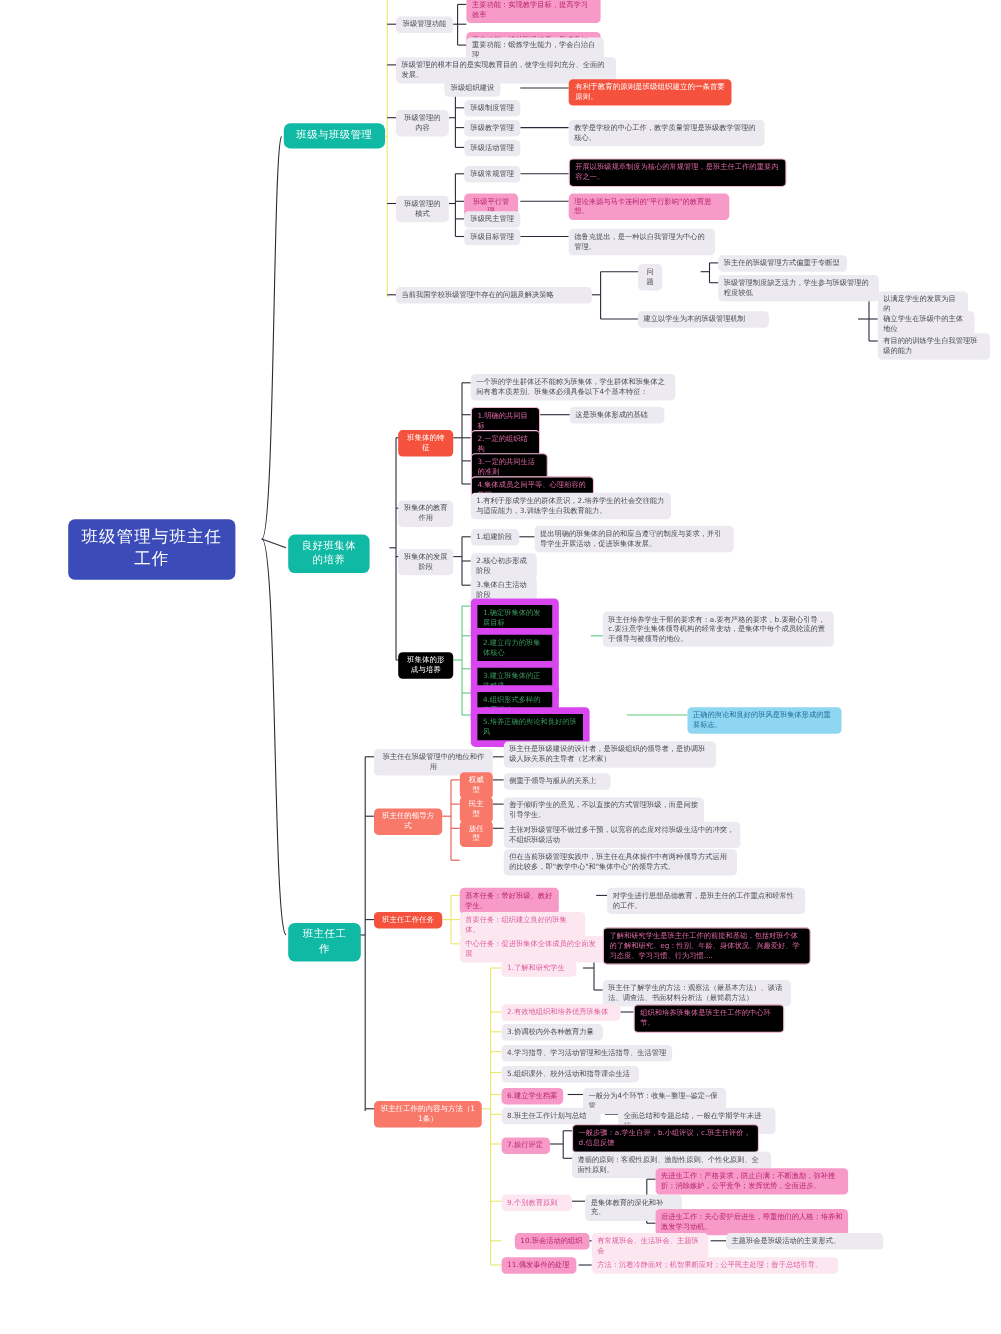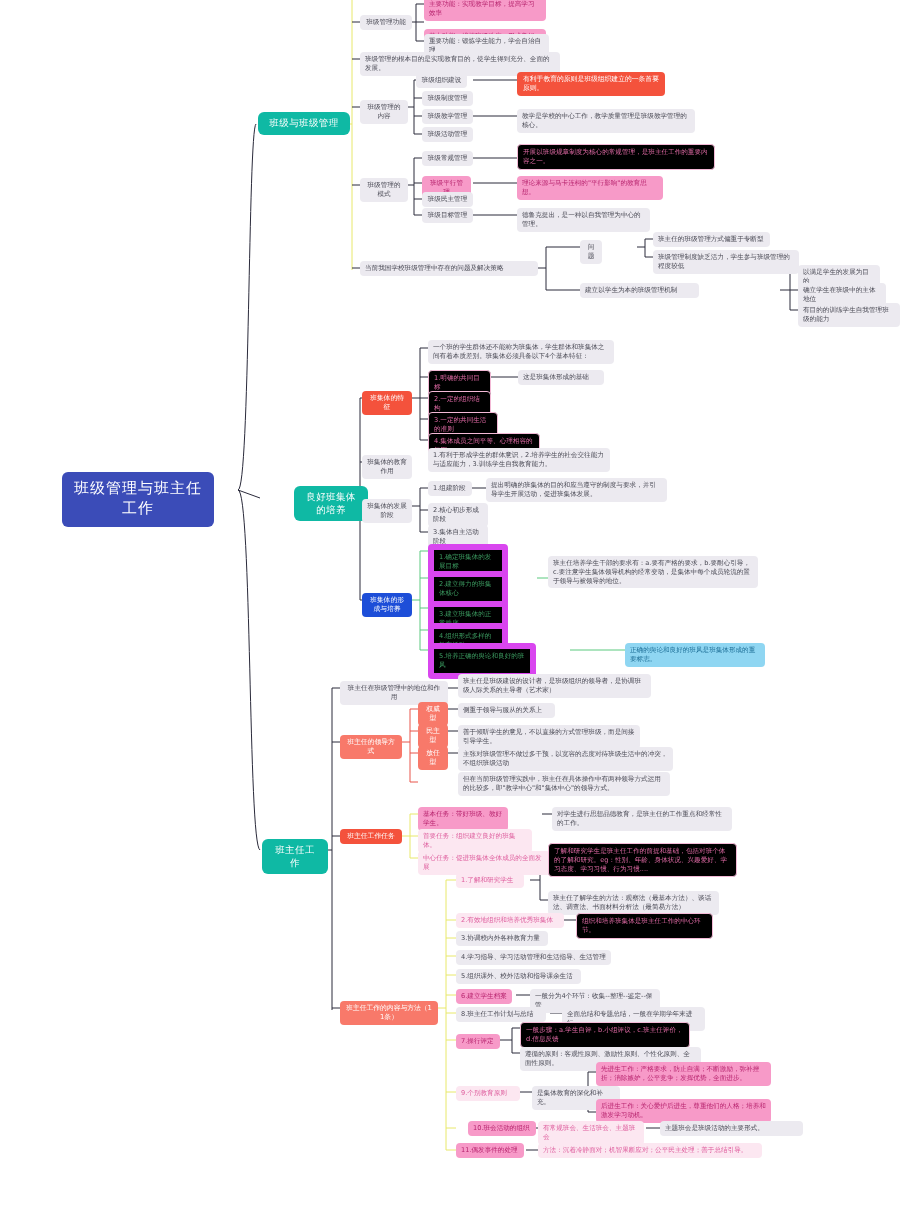--- a/index.html
+++ b/index.html
@@ -86,21 +86,21 @@
     background:#f8796a;
     color:#ffffff;
     border-radius:4px;
     font-size:6.8px;
     padding:3px 6px;
     text-align:center;
   }
 
   
   .n-green{
-    background:#1d4ed8;
+    background:#000000;
     color:#ffffff;
     border-radius:4px;
     font-size:6.8px;
     padding:3px 6px;
     text-align:center;
   }
   .n-green-out{
     background:#000000;
     color:#3b9b60;
     border:6px solid #d946ef;
@@ -305,34 +305,34 @@
     <path d="M588,1112 L596,1112"></path>
     <path d="M526,1128 L538,1128"></path>
     <path d="M646,1128 L660,1128"></path>
     <path d="M526,1150 L538,1150"></path>
   </g>
 </svg>
 
 <div class="node n-root" style="left:62px;top:472px;width:152px;">班级管理与班主任工作</div>
 
 <div class="node n-main" style="left:258px;top:112px;width:92px;">班级与班级管理</div>
-<div class="node n-main" style="left:262px;top:486px;width:74px;margin-left:32px;">良好班集体的培养</div>
+<div class="node n-main" style="left:262px;top:486px;width:74px;">良好班集体的培养</div>
 <div class="node n-main" style="left:262px;top:839px;width:66px;">班主任工作</div>
 
 <div class="node n-grey" style="left:360px;top:15px;width:52px;text-align:center;">班级管理功能</div>
 <div class="node n-pink-strong" style="left:424px;top:-3px;width:122px;">主要功能：实现教学目标，提高学习效率</div>
 <div class="node n-pink-strong" style="left:424px;top:29px;width:122px;">基本功能：维持班级秩序，形成良好班风</div>
 
 <div class="node n-grey" style="left:424px;top:34px;width:125px;opacity:0;height:0;"></div>
 <div class="node n-grey" style="left:424px;top:34px;width:125px;">重要功能：锻炼学生能力，学会自治自理</div>
 
 <div class="node n-grey" style="left:360px;top:52px;width:200px;">班级管理的根本目的是实现教育目的，使学生得到充分、全面的发展。</div>
 
 <div class="node n-grey" style="left:360px;top:100px;width:48px;text-align:center;">班级管理的内容</div>
-<div class="node n-grey" style="left:416px;top:73px;width:51px;text-align:center;">班级组织建设</div>
+<div class="node n-grey" style="left:404px;top:73px;width:51px;text-align:center;">班级组织建设</div>
 <div class="node n-red" style="left:517px;top:72px;width:148px;text-align:left;">有利于教育的原则是班级组织建立的一条首要原则。</div>
 <div class="node n-grey" style="left:422px;top:91px;width:51px;text-align:center;">班级制度管理</div>
 <div class="node n-grey" style="left:422px;top:109px;width:51px;text-align:center;">班级教学管理</div>
 <div class="node n-grey" style="left:517px;top:109px;width:178px;">教学是学校的中心工作，教学质量管理是班级教学管理的核心。</div>
 <div class="node n-grey" style="left:422px;top:127px;width:51px;text-align:center;">班级活动管理</div>
 
 <div class="node n-grey" style="left:360px;top:178px;width:48px;text-align:center;">班级管理的模式</div>
 <div class="node n-grey" style="left:422px;top:151px;width:51px;text-align:center;">班级常规管理</div>
 <div class="node n-pink-out" style="left:517px;top:144px;width:198px;">开展以班级规章制度为核心的常规管理，是班主任工作的重要内容之一。</div>
 <div class="node n-pink-strong" style="left:422px;top:176px;width:49px;text-align:center;">班级平行管理</div>

